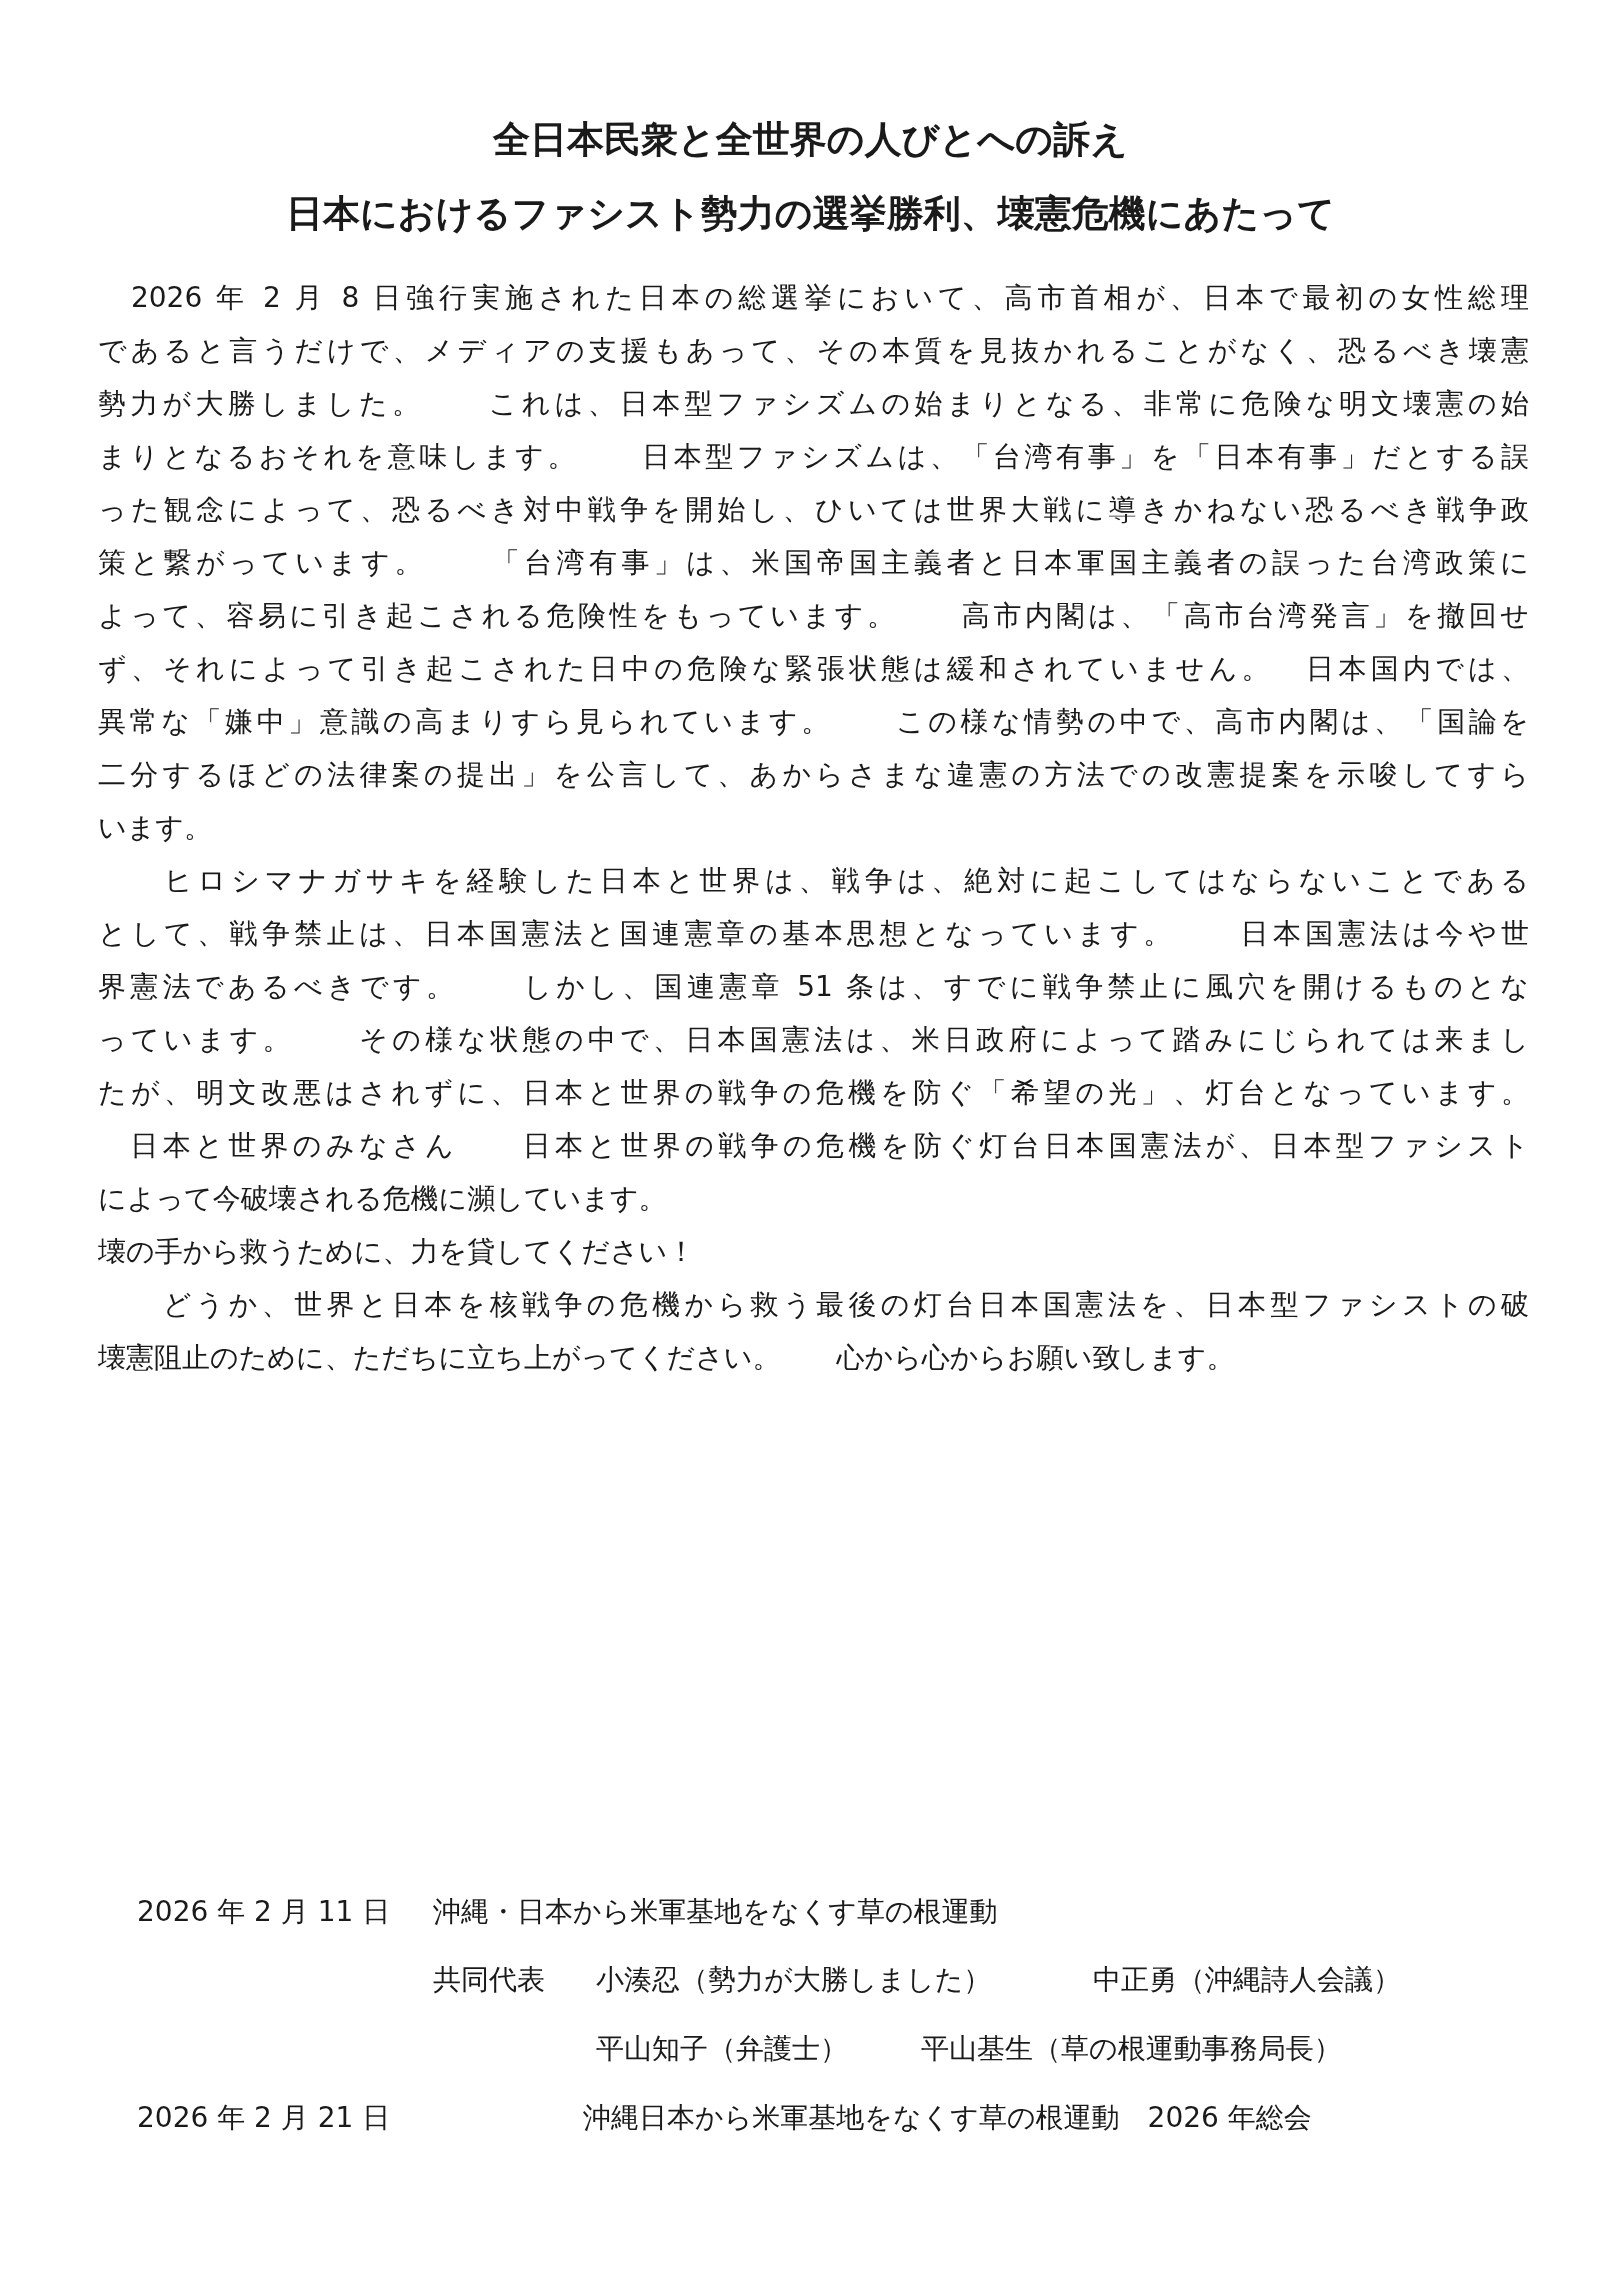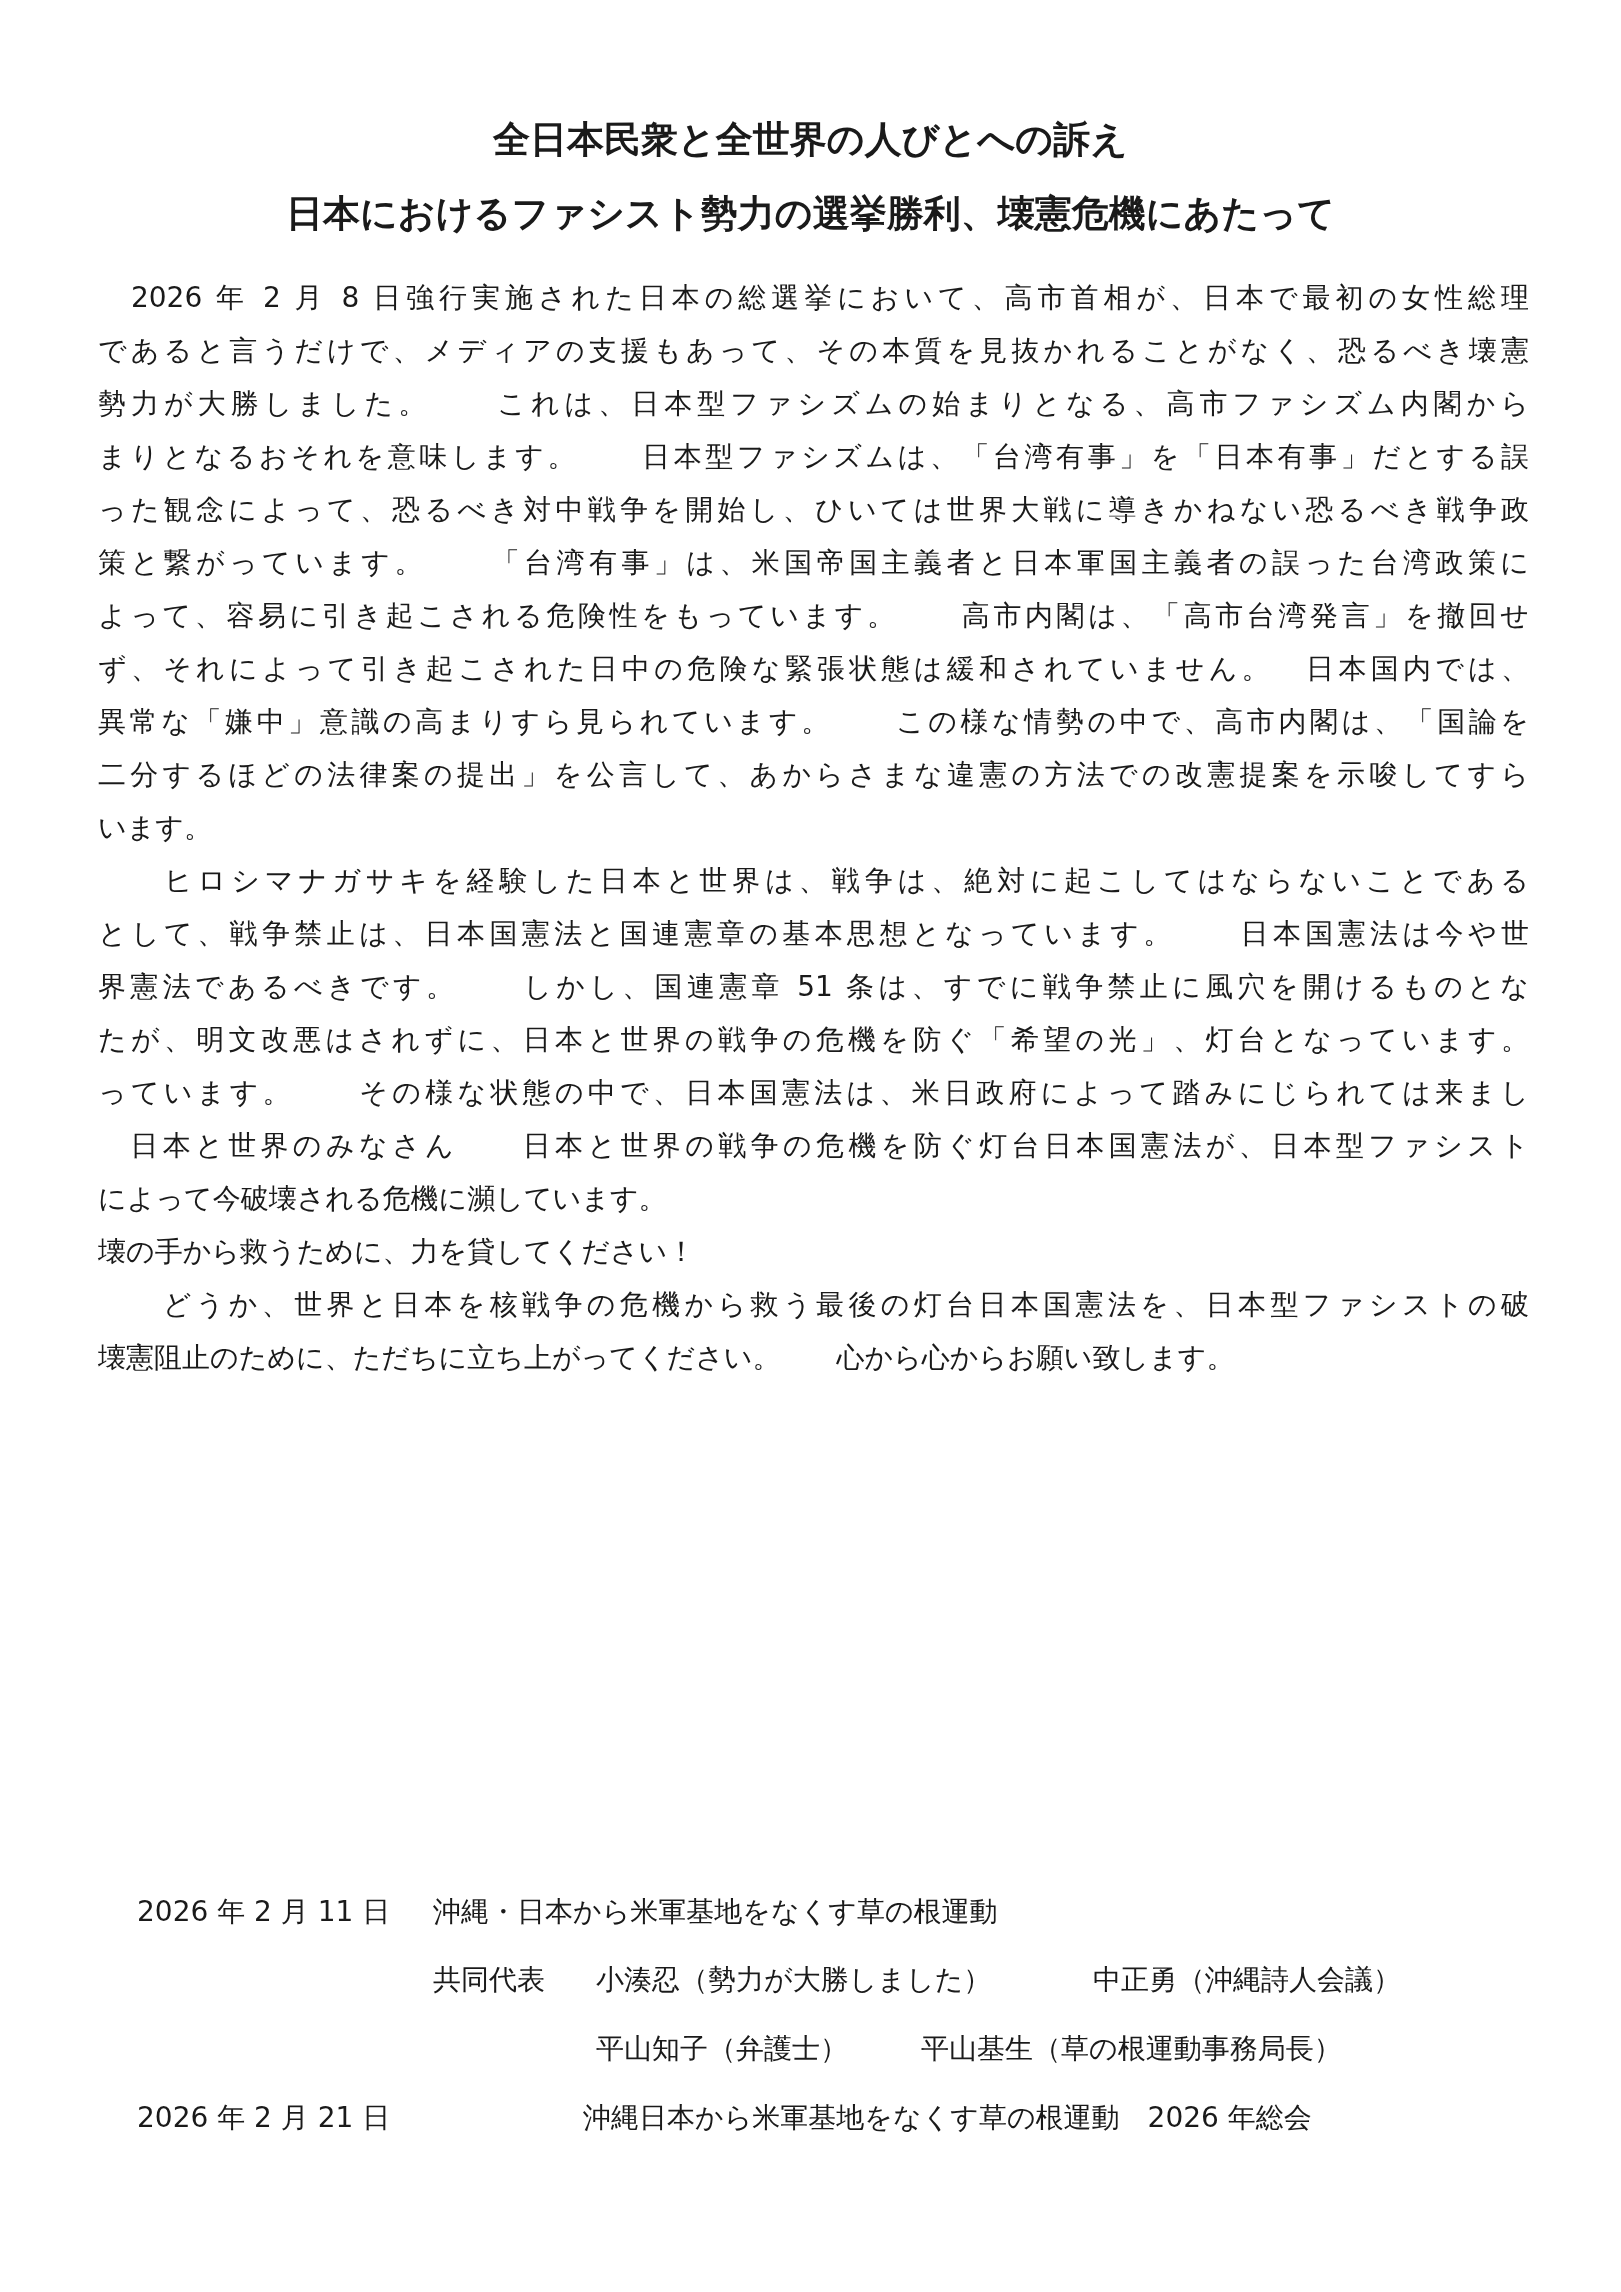--- a/index.html
+++ b/index.html
@@ -58,34 +58,34 @@
 <body>
 
 <div class="page">
 
   <div class="title t1">全日本民衆と全世界の人びとへの訴え</div>
   <div class="title t2">日本におけるファシスト勢力の選挙勝利、壊憲危機にあたって</div>
 
   <div class="body">
     <div class="line justify">　2026 年 2 月 8 日強行実施された日本の総選挙において、高市首相が、日本で最初の女性総理</div>
     <div class="line justify">であると言うだけで、メディアの支援もあって、その本質を見抜かれることがなく、恐るべき壊憲</div>
-    <div class="line justify">勢力が大勝しました。　　これは、日本型ファシズムの始まりとなる、高市ファシズム内閣から</div>
+    <div class="line justify">勢力が大勝しました。　　これは、日本型ファシズムの始まりとなる、非常に危険な明文壊憲の始</div>
     <div class="line justify">まりとなるおそれを意味します。　　日本型ファシズムは、「台湾有事」を「日本有事」だとする誤</div>
     <div class="line justify">った観念によって、恐るべき対中戦争を開始し、ひいては世界大戦に導きかねない恐るべき戦争政</div>
     <div class="line justify">策と繋がっています。　　「台湾有事」は、米国帝国主義者と日本軍国主義者の誤った台湾政策に</div>
     <div class="line justify">よって、容易に引き起こされる危険性をもっています。　　高市内閣は、「高市台湾発言」を撤回せ</div>
     <div class="line justify">ず、それによって引き起こされた日中の危険な緊張状態は緩和されていません。　日本国内では、</div>
     <div class="line justify">異常な「嫌中」意識の高まりすら見られています。　　この様な情勢の中で、高市内閣は、「国論を</div>
     <div class="line justify">二分するほどの法律案の提出」を公言して、あからさまな違憲の方法での改憲提案を示唆してすら</div>
     <div class="line">います。</div>
     <div class="line justify">　　ヒロシマナガサキを経験した日本と世界は、戦争は、絶対に起こしてはならないことである</div>
     <div class="line justify">として、戦争禁止は、日本国憲法と国連憲章の基本思想となっています。　　日本国憲法は今や世</div>
     <div class="line justify">界憲法であるべきです。　　しかし、国連憲章 51 条は、すでに戦争禁止に風穴を開けるものとな</div>
+    <div class="line justify">っています。　　その様な状態の中で、日本国憲法は、米日政府によって踏みにじられては来まし</div>
     <div class="line justify">たが、明文改悪はされずに、日本と世界の戦争の危機を防ぐ「希望の光」、灯台となっています。</div>
-    <div class="line justify">っています。　　その様な状態の中で、日本国憲法は、米日政府によって踏みにじられては来まし</div>
     <div class="line justify">　日本と世界のみなさん　　日本と世界の戦争の危機を防ぐ灯台日本国憲法が、日本型ファシスト</div>
     <div class="line">によって今破壊される危機に瀕しています。</div>
     <div class="line">壊の手から救うために、力を貸してください！</div>
     <div class="line justify">　　どうか、世界と日本を核戦争の危機から救う最後の灯台日本国憲法を、日本型ファシストの破</div>
     <div class="line">壊憲阻止のために、ただちに立ち上がってください。　　心から心からお願い致します。</div>
   </div>
 
   <div class="sig" style="left:98px; top:1892px;">2026 年 2 月 11 日</div>
   <div class="sig" style="left:394px; top:1892px;text-align:center;">沖縄・日本から米軍基地をなくす草の根運動</div>
 

